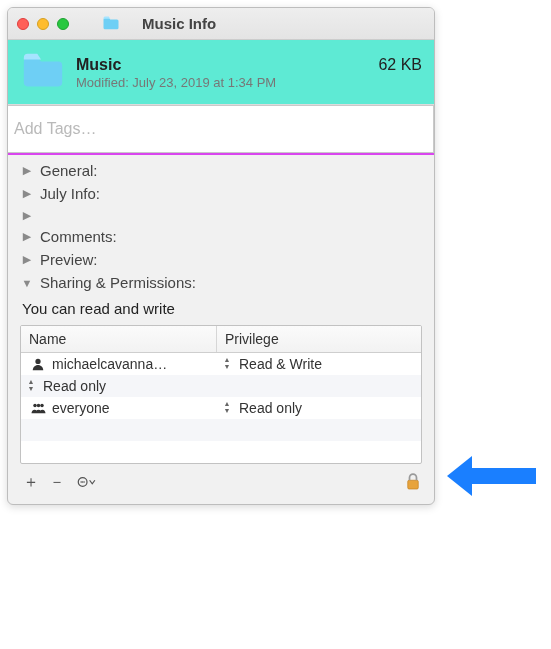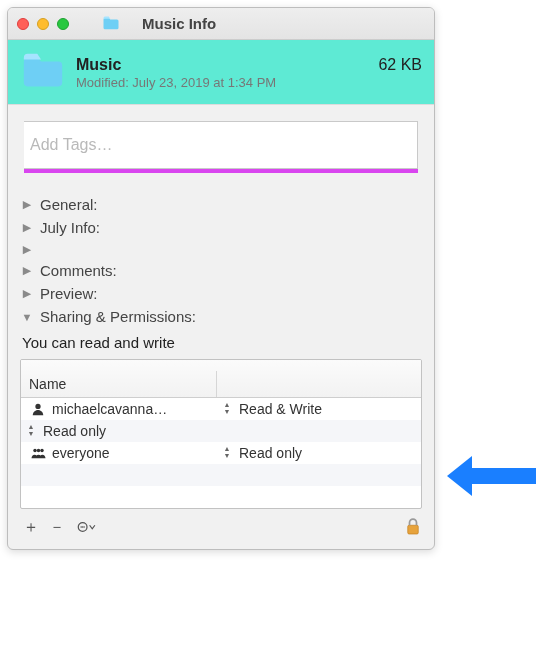--- a/index.html
+++ b/index.html
@@ -38,23 +38,23 @@
       background: #5eead4;
       border-bottom: 1px solid #dcdcdc;
     }
     .folder-icon-lg { width: 46px; height: 46px; margin-right: 10px; }
     .header-text { flex: 1; }
     .header-name { font-weight: 600; font-size: 16px; color: #222; }
     .header-size { float: right; font-size: 16px; color: #222; }
     .header-row1 { display:flex; justify-content:space-between; align-items:baseline; }
     .header-mod { font-size: 13px; color: #777; margin-top:1px;}
     .tags-field {
-      margin: 16px;
+      margin: 0;
       border-top: none;
-      border-bottom: 4px solid #d946ef;
+      border-bottom: 2px solid #d946ef;
     }
     .tags-input {
       width: 100%;
       height: 48px;
       border: 1px solid #c9c9c9;
       border-left: none;
       background: #fff;
       font-size: 16px;
       padding: 4px 6px;
       color: #333;
@@ -89,21 +89,21 @@
     .pt-head {
       display: flex;
       background: linear-gradient(#fbfbfb, #f2f2f2);
       border-bottom: 1px solid #cecece;
     }
     .pt-head div {
       padding: 5px 8px;
       font-size: 14px;
       color: #333;
     }
-    .pt-head .col-name { flex: 0 0 196px; border-right: 1px solid #d6d6d6; margin-top: 11px; }
+    .pt-head .col-name { flex: 0 0 196px; border-right: 1px solid #d6d6d6; }
     .pt-head .col-priv { flex: 1; }
     .pt-row {
       display: flex;
       align-items: center;
       min-height: 22px;
       font-size: 14px;
     }
     .pt-row.empty { height: 22px; }
     .pt-row:nth-child(even) { background: #f5f6f9; }
     .pt-cell-name { flex: 0 0 196px; display:flex; align-items:center; padding-left:9px; white-space:nowrap; overflow:hidden; }
@@ -195,20 +195,21 @@
     <div class="sec-row">
       <span class="disclosure">▼</span>
       <span class="sec-label">Sharing &amp; Permissions:</span>
     </div>
 
     <div class="perm-note">You can read and write</div>
 
     <div class="perm-table">
       <div class="pt-head">
         <div class="col-name">Name</div>
+        <div class="col-priv">Privilege</div>
       </div>
       <div class="pt-body">
         <div class="pt-row">
           <div class="pt-cell-name">
             <span class="user-icon">
               <svg viewBox="0 0 16 16" width="14" height="14">
                     <circle cx="8" cy="5" r="3" fill="#333"></circle>
                     <path d="M2 15c0-3.3 2.7-6 6-6s6 2.7 6 6" fill="#333"></path>
                   </svg>
             </span>

